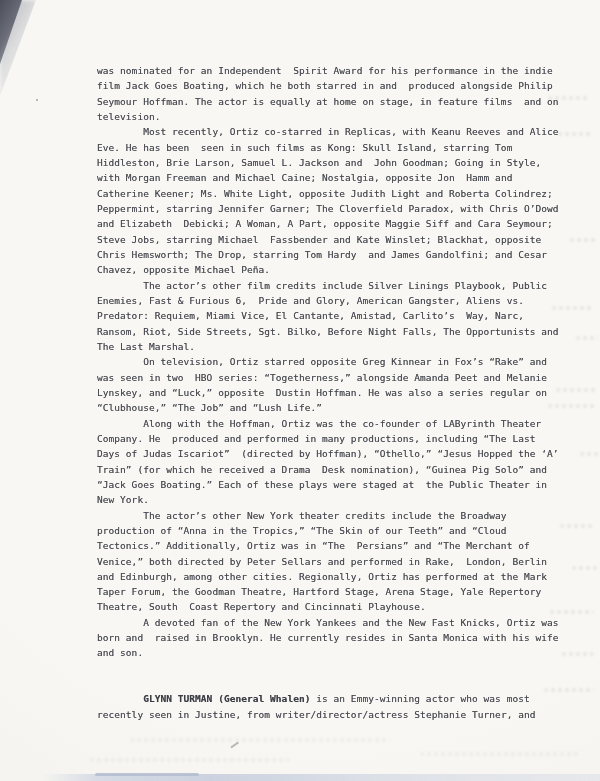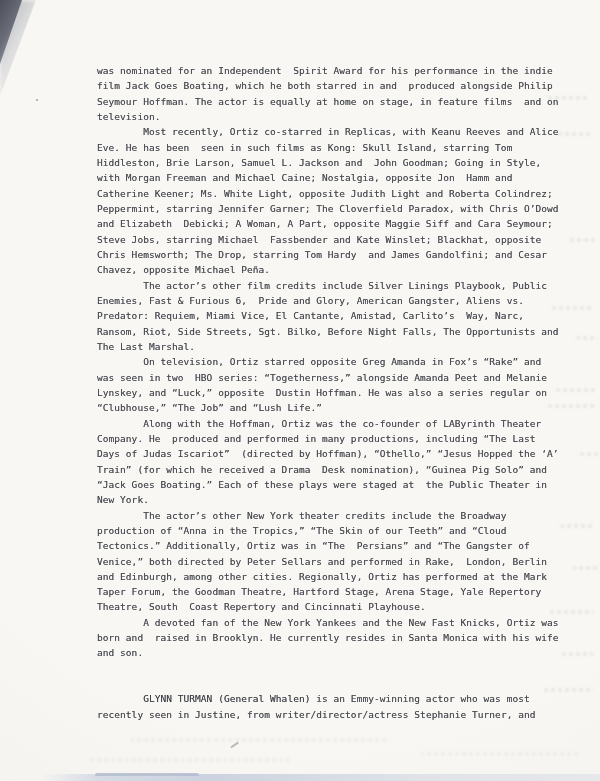--- a/index.html
+++ b/index.html
@@ -32,21 +32,21 @@
   .line{
     white-space:pre;
     font-size:9.5px;
     line-height:15.34px;
     height:15.34px;
     letter-spacing:0.05px;
     color:#474950;
     text-shadow:0 0 0.45px rgba(70,72,80,0.6);
   }
   .line .i{}
-  .line .b{font-weight:normal;color:#3c3e45;}
+  .line .b{font-weight:bold;color:#3c3e45;}
   
   .bottom-shade{
     position:absolute;left:42px;right:0;bottom:0;height:7px;
     background:linear-gradient(to right,
       rgba(203,210,224,0) 0%,rgba(203,210,224,0.75) 10%,
       rgba(196,204,220,0.85) 30%,rgba(208,214,226,0.6) 68%,
       rgba(203,210,224,0.35) 100%);
     filter:blur(0.7px);
   }
   .bottom-line{
@@ -106,33 +106,33 @@
       <div class="line"><span class="i">Peppermint</span><span>, starring Jennifer Garner; </span><span class="i">The Cloverfield Paradox</span><span>, with Chris O’Dowd</span></div>
       <div class="line"><span>and Elizabeth  Debicki; </span><span class="i">A Woman, A Part</span><span>, opposite Maggie Siff and Cara Seymour;</span></div>
       <div class="line"><span class="i">Steve Jobs</span><span>, starring Michael  Fassbender and Kate Winslet; </span><span class="i">Blackhat</span><span>, opposite</span></div>
       <div class="line"><span>Chris Hemsworth; </span><span class="i">The Drop</span><span>, starring Tom Hardy  and James Gandolfini; and </span><span class="i">Cesar</span></div>
       <div class="line"><span class="i">Chavez,</span><span> opposite Michael Peña.</span></div>
       <div class="line"><span>        The actor’s other film credits include </span><span class="i">Silver Linings Playbook, Public</span></div>
       <div class="line"><span class="i">Enemies, Fast &amp; Furious 6,  Pride and Glory, American Gangster, Aliens vs.</span></div>
       <div class="line"><span class="i">Predator: Requiem, Miami Vice, El Cantante, Amistad, Carlito’s  Way, Narc,</span></div>
       <div class="line"><span class="i">Ransom, Riot, Side Streets, Sgt. Bilko, Before Night Falls, The Opportunists</span><span> and</span></div>
       <div class="line"><span class="i">The Last Marshal</span><span>.</span></div>
-      <div class="line"><span>        On television, Ortiz starred opposite Greg Amanda in Fox’s “Rake” and</span></div>
+      <div class="line"><span>        On television, Ortiz starred opposite Greg Kinnear in Fox’s “Rake” and</span></div>
       <div class="line"><span>was seen in two  HBO series: “Togetherness,” alongside Amanda Peet and Melanie</span></div>
       <div class="line"><span>Lynskey, and “Luck,” opposite  Dustin Hoffman. He was also a series regular on</span></div>
       <div class="line"><span>“Clubhouse,” “The Job” and “Lush Life.”</span></div>
       <div class="line"><span>        Along with the Hoffman, Ortiz was the co-founder of LAByrinth Theater</span></div>
       <div class="line"><span>Company. He  produced and performed in many productions, including “The Last</span></div>
       <div class="line"><span>Days of Judas Iscariot”  (directed by Hoffman), “Othello,” “Jesus Hopped the ‘A’</span></div>
       <div class="line"><span>Train” (for which he received a Drama  Desk nomination), “Guinea Pig Solo” and</span></div>
       <div class="line"><span>“Jack Goes Boating.” Each of these plays were staged at  the Public Theater in</span></div>
       <div class="line"><span>New York.</span></div>
       <div class="line"><span>        The actor’s other New York theater credits include the Broadway</span></div>
       <div class="line"><span>production of “Anna in the Tropics,” “The Skin of our Teeth” and “Cloud</span></div>
-      <div class="line"><span>Tectonics.” Additionally, Ortiz was in “The  Persians” and “The Gangster of</span></div>
+      <div class="line"><span>Tectonics.” Additionally, Ortiz was in “The  Persians” and “The Merchant of</span></div>
       <div class="line"><span>Venice,” both directed by Peter Sellars and performed in Rake,  London, Berlin</span></div>
       <div class="line"><span>and Edinburgh, among other cities. Regionally, Ortiz has performed at the Mark</span></div>
       <div class="line"><span>Taper Forum, the Goodman Theatre, Hartford Stage, Arena Stage, Yale Repertory</span></div>
       <div class="line"><span>Theatre, South  Coast Repertory and Cincinnati Playhouse.</span></div>
       <div class="line"><span>        A devoted fan of the New York Yankees and the New Fast Knicks, Ortiz was</span></div>
       <div class="line"><span>born and  raised in Brooklyn. He currently resides in Santa Monica with his wife</span></div>
       <div class="line"><span>and son.</span></div>
       <div class="line"> </div>
       <div class="line"> </div>
       <div class="line"><span>        </span><span class="b">GLYNN TURMAN (General Whalen)</span><span> is an Emmy-winning actor who was most</span></div>

